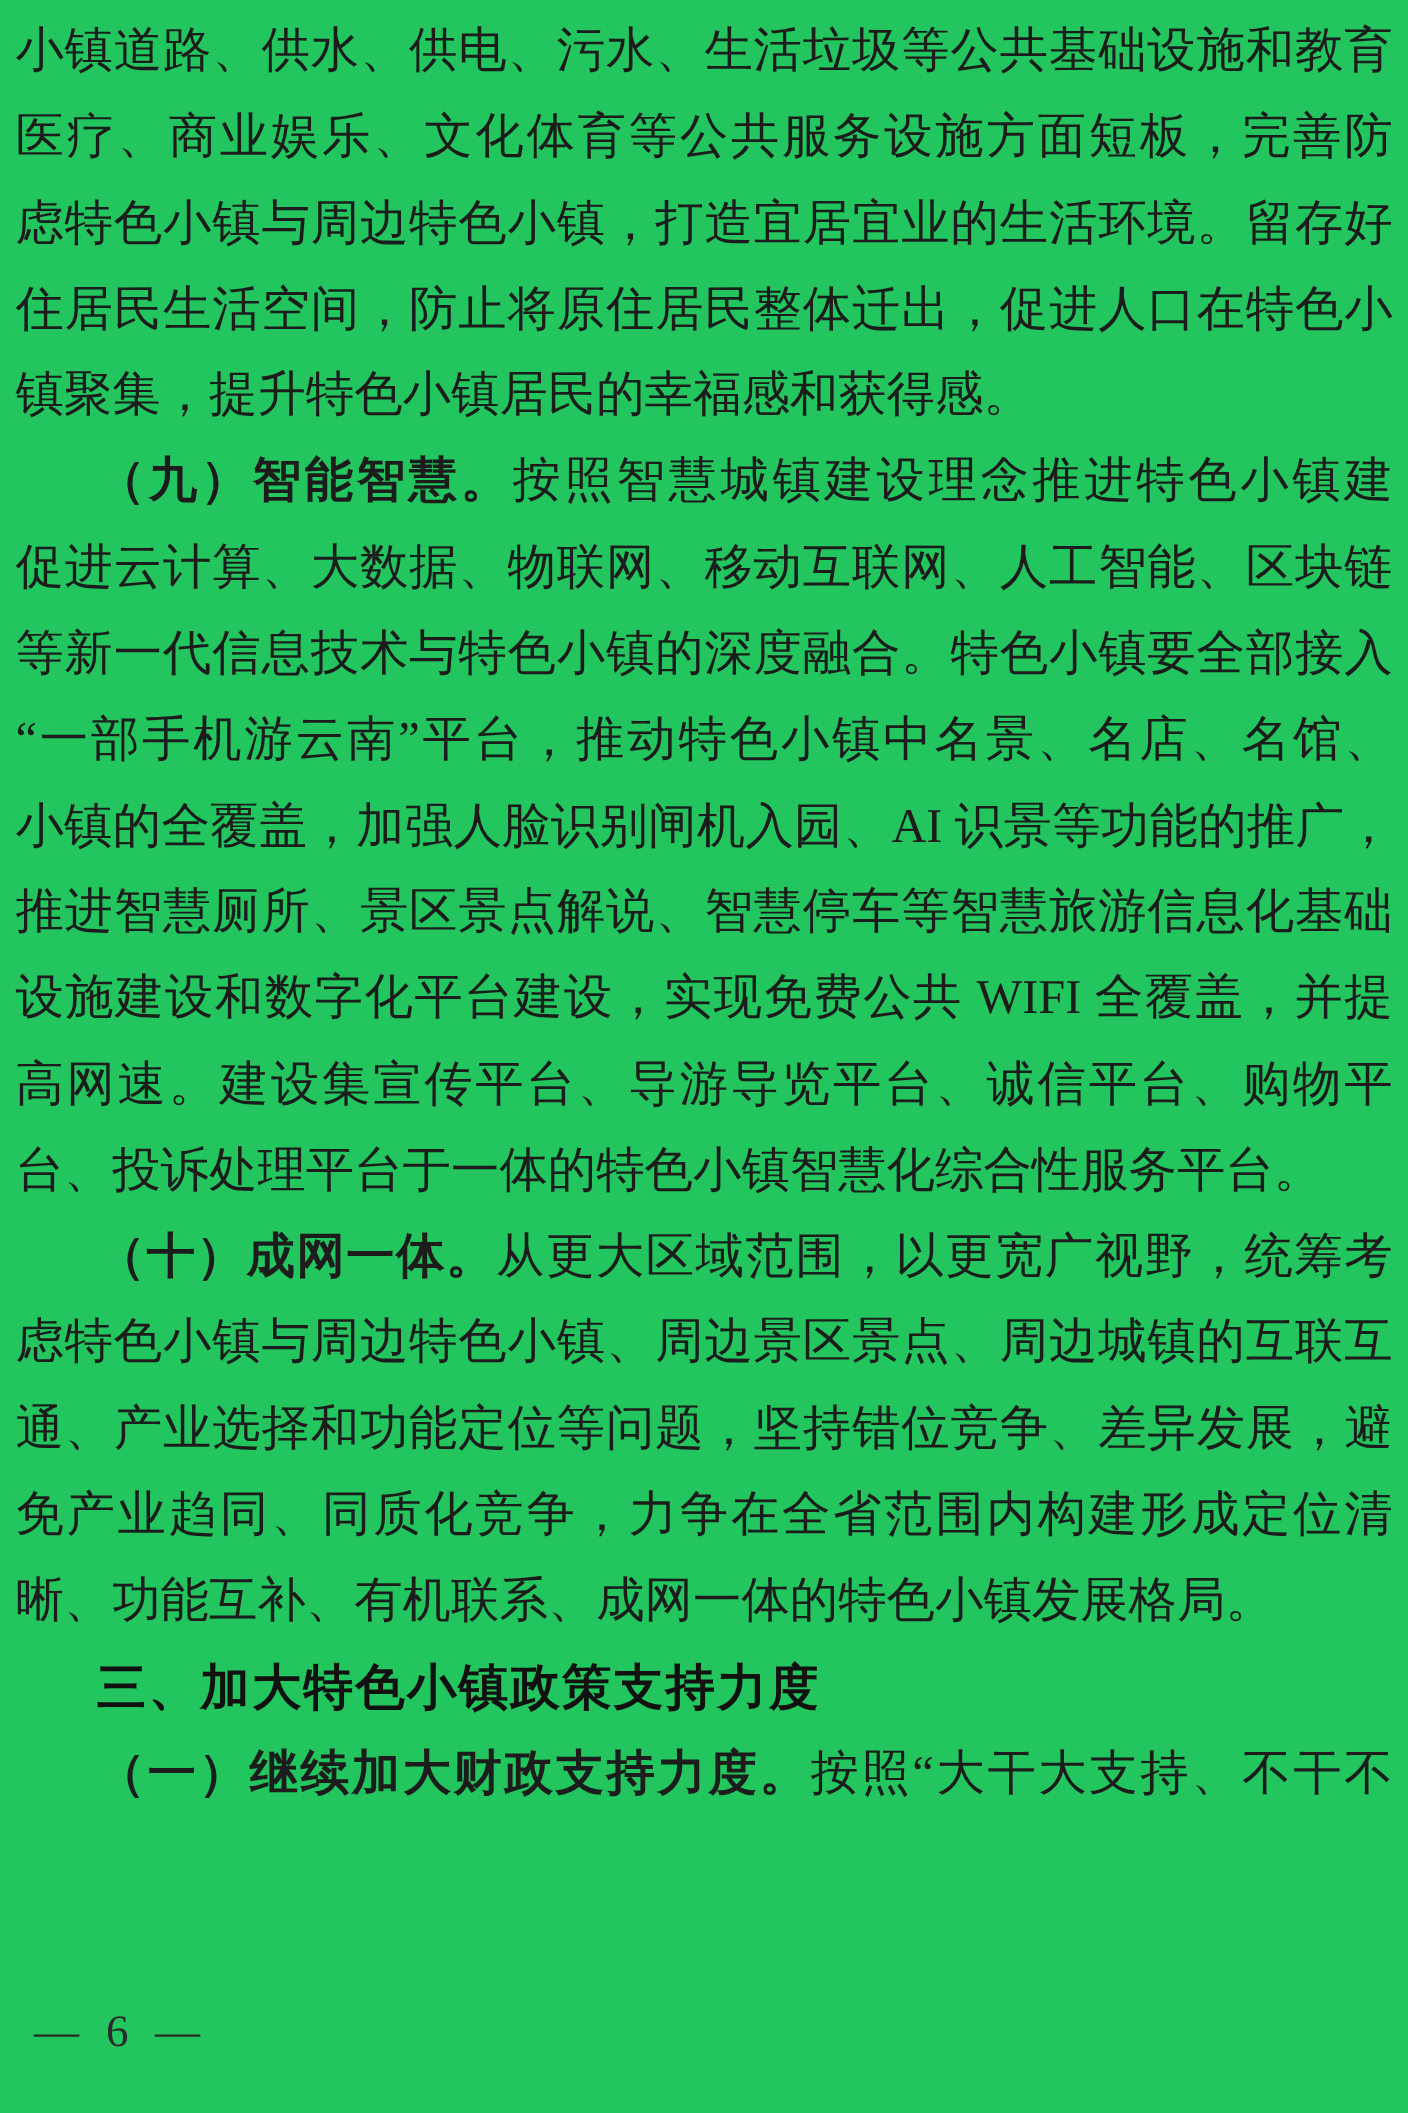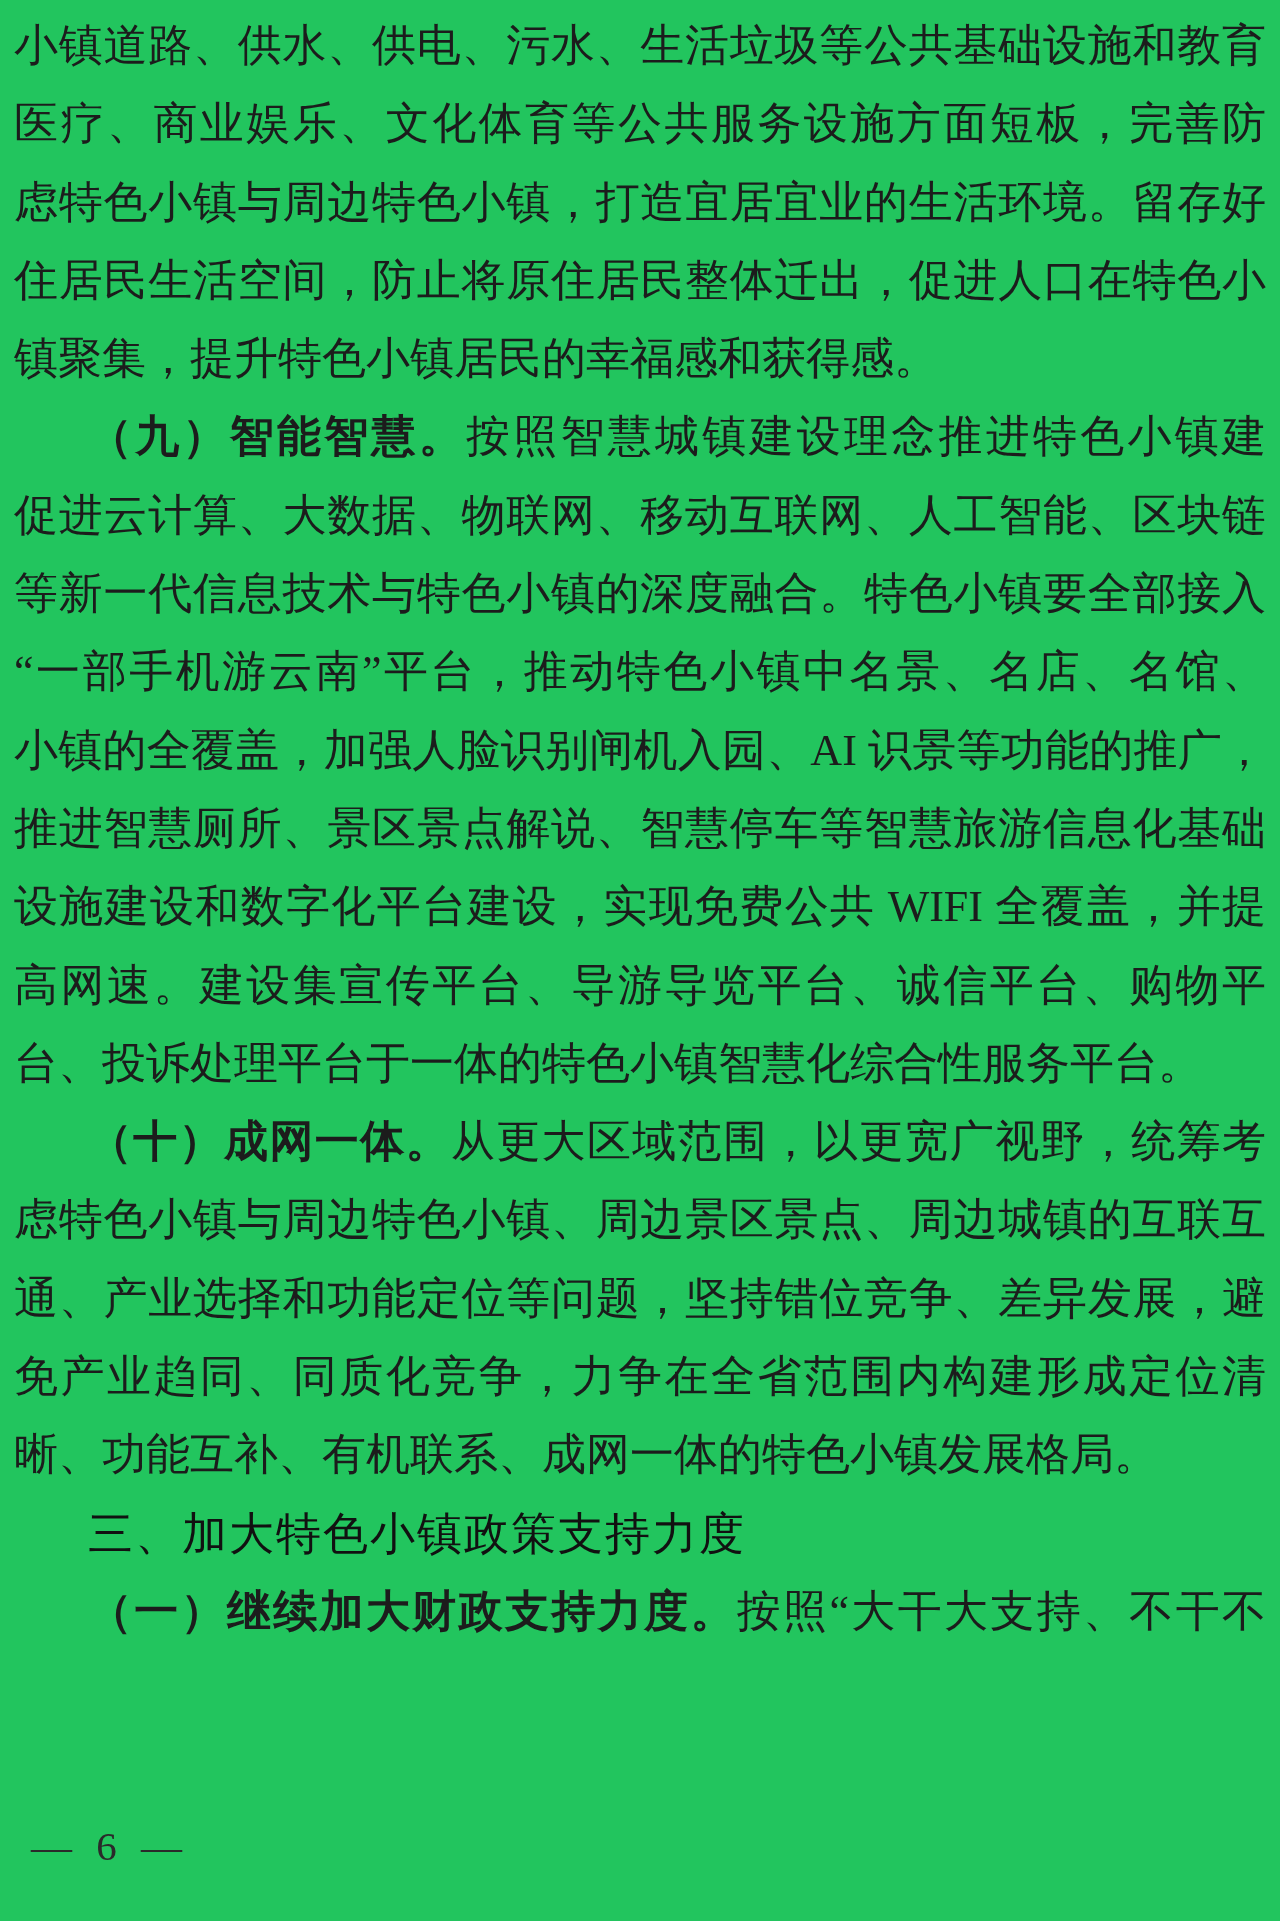--- a/index.html
+++ b/index.html
@@ -33,21 +33,21 @@
   }
   .line.natural {
     text-align: right;
     text-align-last: left;
   }
   .line.indent {
     text-indent: 74px;
   }
   .line.heading {
     font-family: "Liberation Sans", sans-serif;
-    font-weight: 400;
+    font-weight: 700;
     font-size: 45px;
     letter-spacing: 2px;
     color: #111111;
   }
   b.lead {
     font-weight: bold;
   }
   .footer {
     position: absolute;
     left: 31px;

